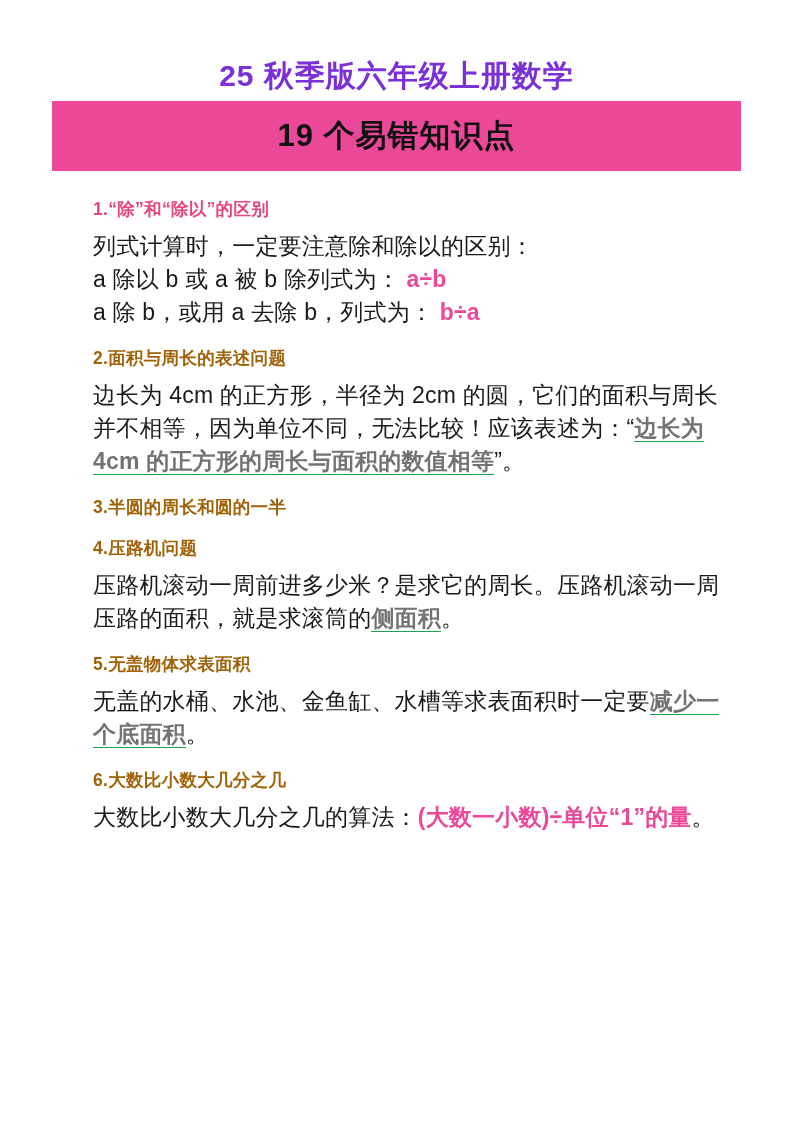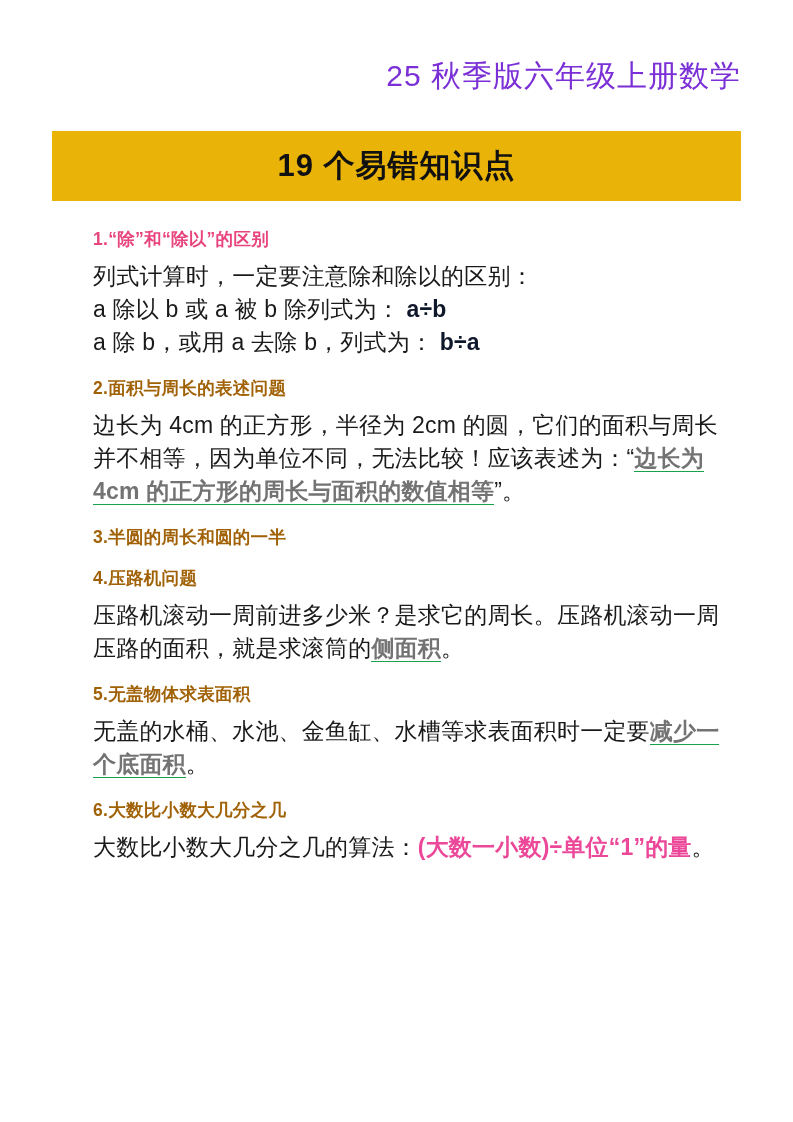--- a/index.html
+++ b/index.html
@@ -17,29 +17,29 @@
   }
   .page {
     position: relative;
     width: 793px;
     height: 1122px;
     box-sizing: border-box;
     padding: 0 52px;
   }
   .title-main {
     margin-top: 56px;
-    text-align: right;
+    text-align: center;
     font-size: 30px;
-    font-weight: normal;
+    font-weight: bold;
     color: #7b2fd6;
     letter-spacing: 1px;
   }
   .title-banner {
-    margin-top: 34px;
-    background: #eab308;
+    margin-top: 4px;
+    background: #ec4899;
     height: 70px;
     display: flex;
     align-items: center;
     justify-content: center;
   }
   .title-banner span {
     font-size: 31px;
     font-weight: bold;
     color: #111111;
     letter-spacing: 1px;
@@ -60,21 +60,21 @@
   }
   .sec-head.pink2 { color: #a16207; }
   .sec-body {
     font-size: 23px;
     line-height: 33px;
     color: #1a1a1a;
     letter-spacing: 0.2px;
   }
   .line { display: block; }
   .hl-teal {
-    color: #0f172a;
+    color: #ec4899;
     font-weight: bold;
   }
   .hl-green-u {
     color: #737373;
     font-weight: bold;
     border-bottom: 1.5px solid #16a34a;
   }
   .hl-green {
     color: #ec4899;
     font-weight: bold;

